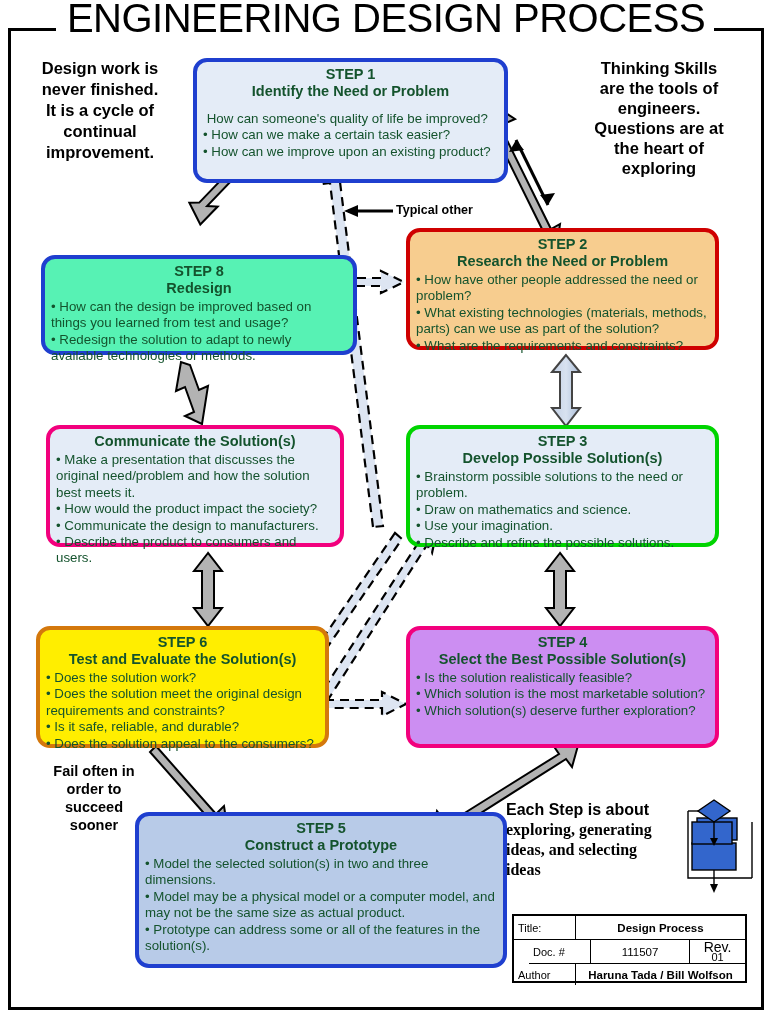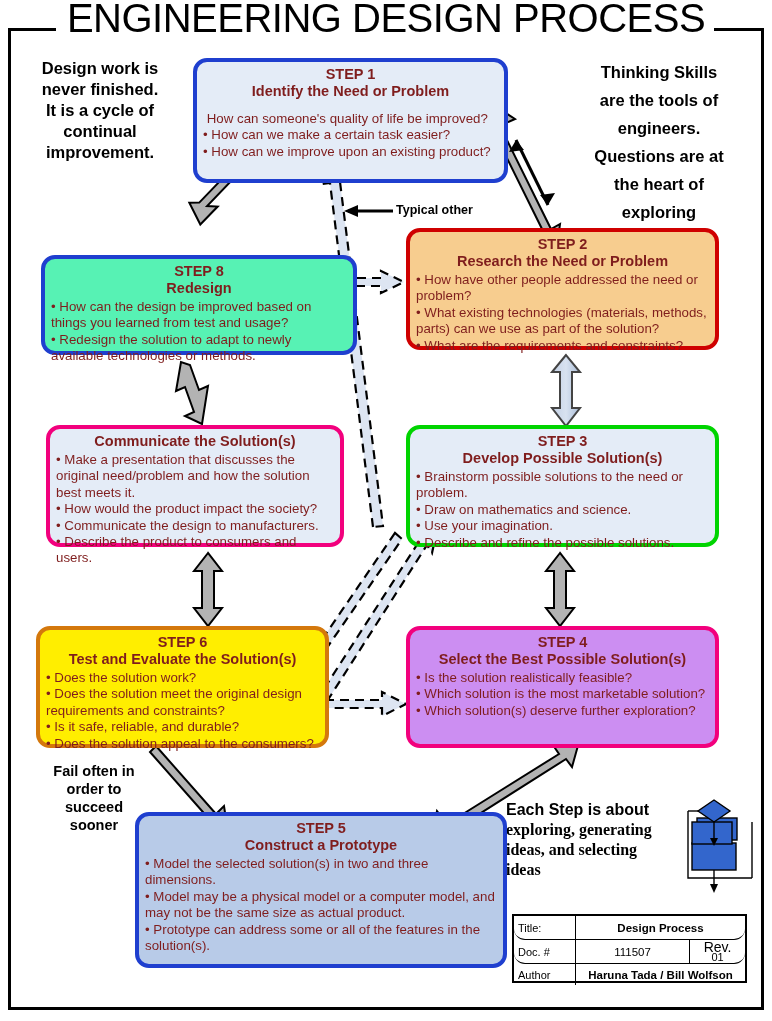--- a/index.html
+++ b/index.html
@@ -12,39 +12,39 @@
   .frame-bottom{position:absolute;left:8px;top:1007px;width:756px;height:3px;background:#000;}
   .frame-top-l{position:absolute;left:8px;top:28px;width:48px;height:3px;background:#000;}
   .frame-top-r{position:absolute;left:714px;top:28px;width:50px;height:3px;background:#000;}
 
   .title{position:absolute;left:0;top:-4px;width:772px;text-align:center;
          font-size:40px;font-weight:400;letter-spacing:-.5px;color:#000;
          font-family:"Liberation Sans", sans-serif;}
 
   
   .box{position:absolute;box-sizing:border-box;border-radius:14px;
-       padding:4px 6px 3px 6px;color:#7f1d1d;}
+       padding:4px 6px 3px 6px;color:#14532d;}
   .box .hdr{text-align:center;font-weight:bold;font-size:14.5px;line-height:17px;}
   .box .body{font-size:13.3px;line-height:16.4px;margin-top:2px;}
   .box .body div{white-space:pre-wrap;}
   .box.gap .body{margin-top:11px;}
 
   
   .note{position:absolute;font-weight:bold;color:#000;text-align:center;}
   .note-l{font-size:16.5px;line-height:21px;}
-  .note-r{font-size:16.5px;line-height:28px;}
+  .note-r{font-size:16.5px;line-height:20px;}
   .note-fail{font-size:14.5px;line-height:18px;}
   .note-each{font-size:16px;line-height:20px;text-align:left;
              font-family:"Liberation Serif", serif;}
   .note-each b{font-family:"Liberation Sans", sans-serif;}
   .typcycle{position:absolute;font-size:12.5px;font-weight:bold;}
 
   
   .tblock{position:absolute;border:2px solid #000;box-sizing:border-box;background:#fff;}
-  .trow{display:flex;border-bottom:1px solid #000;border-radius:11px;}
+  .trow{display:flex;border-bottom:1px solid #000;}
   .trow:last-child{border-bottom:none;}
   .tcell{box-sizing:border-box;padding:2px 4px;font-size:11px;display:flex;align-items:center;}
   .tcell.lab{width:62px;border-right:1px solid #000;color:#000;}
   .tcell.val{flex:1;justify-content:center;font-weight:bold;font-size:11.5px;}
   .tcell.val.plain{font-weight:normal;font-size:11.5px;}
   .tcell.rev{width:56px;border-left:1px solid #000;flex-direction:column;
              align-items:center;justify-content:center;line-height:10px;}
   .tcell.rev .rl{font-size:14px;}
   .tcell.rev .rv{font-size:11px;}
 
@@ -267,21 +267,21 @@
       <div>• How can the design be improved based on things you learned from test and usage?</div>
       <div>• Redesign the solution to adapt to newly available technologies or methods.</div>
     </div>
   </div>
 
   <div class="tblock" style="left:512px;top:914px;width:235px;height:69px;">
     <div class="trow" style="height:23px;">
       <div class="tcell lab">Title:</div>
       <div class="tcell val">Design Process</div>
     </div>
-    <div class="trow" style="height:23px;">
+    <div class="trow" style="height:23px;margin-left:15px;">
       <div class="tcell lab">Doc. #</div>
       <div class="tcell val plain">111507</div>
       <div class="tcell rev">
         <span class="rl">Rev.</span>
         <span class="rv">01</span>
       </div>
     </div>
     <div class="trow" style="height:21px;">
       <div class="tcell lab">Author</div>
       <div class="tcell val">Haruna Tada / Bill Wolfson</div>

